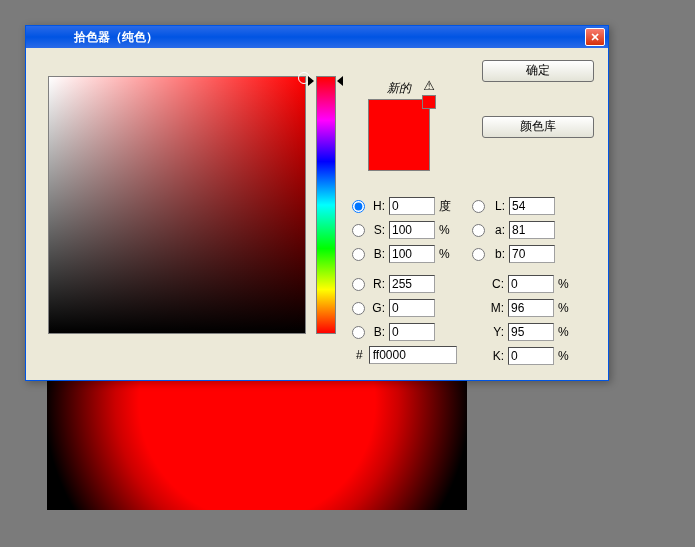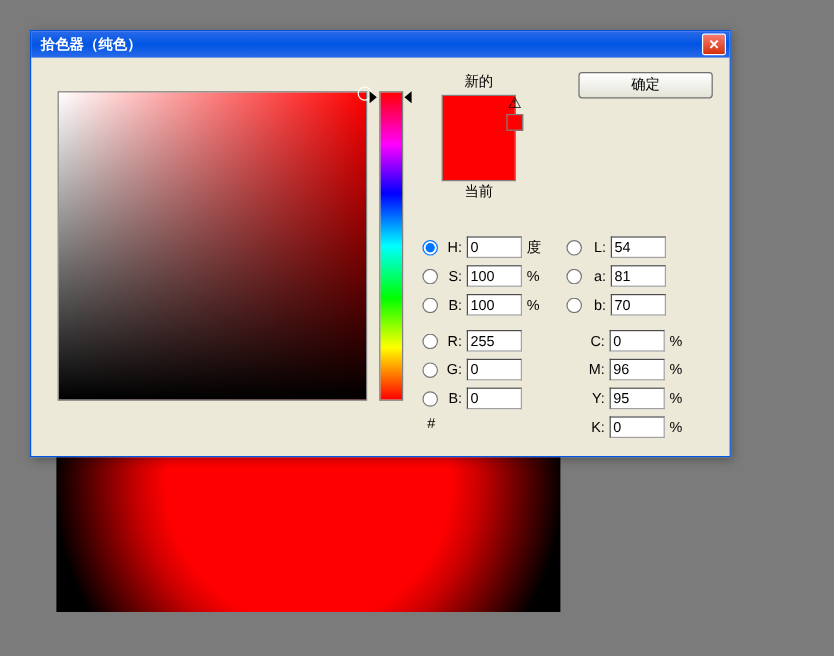--- a/index.html
+++ b/index.html
@@ -35,21 +35,21 @@
   .titlebar {
     height: 22px;
     background: linear-gradient(to bottom, #2a6ae8 0%, #0054e3 50%, #2a6ae8 100%);
     display: flex;
     align-items: center;
     justify-content: space-between;
     padding: 0 3px 0 8px;
     color: #fff;
     font-weight: bold;
   }
-  .titlebar .title { font-size: 12px; }
+  .titlebar .title { font-size: 12px; margin-left: 40px; }
   .close-btn {
     width: 18px; height: 16px;
     background: linear-gradient(to bottom, #f87c6f, #d5300b);
     border: 1px solid #fff;
     border-radius: 2px;
     color: #fff;
     display: flex; align-items: center; justify-content: center;
     font-size: 11px; font-weight: bold;
     cursor: pointer;
   }
@@ -89,22 +89,23 @@
     top: 28px;
     width: 0; height: 0;
     border-top: 5px solid transparent;
     border-bottom: 5px solid transparent;
   }
   .hue-arrow-left { left: 282px; border-left: 6px solid #000; }
   .hue-arrow-right { left: 311px; border-right: 6px solid #000; }
 
   .preview-area {
     position: absolute;
-    left: 328px; top: 12px;
+    left: 328px; top: 32px;
     width: 90px;
+    font-style: italic;
   }
   .preview-label { text-align: center; margin-bottom: 2px; }
   .preview-box {
     width: 60px; height: 70px;
     border: 1px solid #808080;
     margin: 0 auto;
     display: flex; flex-direction: column;
   }
   .preview-new { flex: 1; background: #ff0000; }
   .preview-cur { flex: 1; background: #ff0000; }
@@ -193,32 +194,32 @@
     <div class="hue-strip"></div>
     <div class="hue-arrow-left"></div>
     <div class="hue-arrow-right"></div>
 
     <div class="preview-area">
       <div class="preview-label">新的</div>
       <div class="preview-box">
         <div class="preview-new"></div>
         <div class="preview-cur"></div>
       </div>
-      <div class="preview-label">当前</div>
     </div>
 
     <div class="warn-area">
       <span class="warn-icon">⚠</span>
       <div class="warn-swatch"></div>
     </div>
 
     <div class="buttons">
       <div class="btn">确定</div>
       <div class="gap"></div>
       <div class="gap"></div>
+      <div class="btn">颜色库</div>
     </div>
 
     <div class="fields">
       <div class="row">
         <div class="col1">
           <input type="radio" class="radio" checked="" style="">
           <span class="lbl">H:</span>
           <input class="inp" value="0" style="">
           <span class="unit">度</span>
         </div>
@@ -307,16 +308,17 @@
           <span class="lbl2">K:</span>
           <input class="inp" value="0" style="">
           <span class="unit">%</span>
         </div>
       </div>
     </div>
 
 
     <div class="hex-row">
       <span>#</span>
+      <input class="hex-inp" value="ff0000" style="">
     </div>
 
   </div>
 </div>
 
 </body></html>

